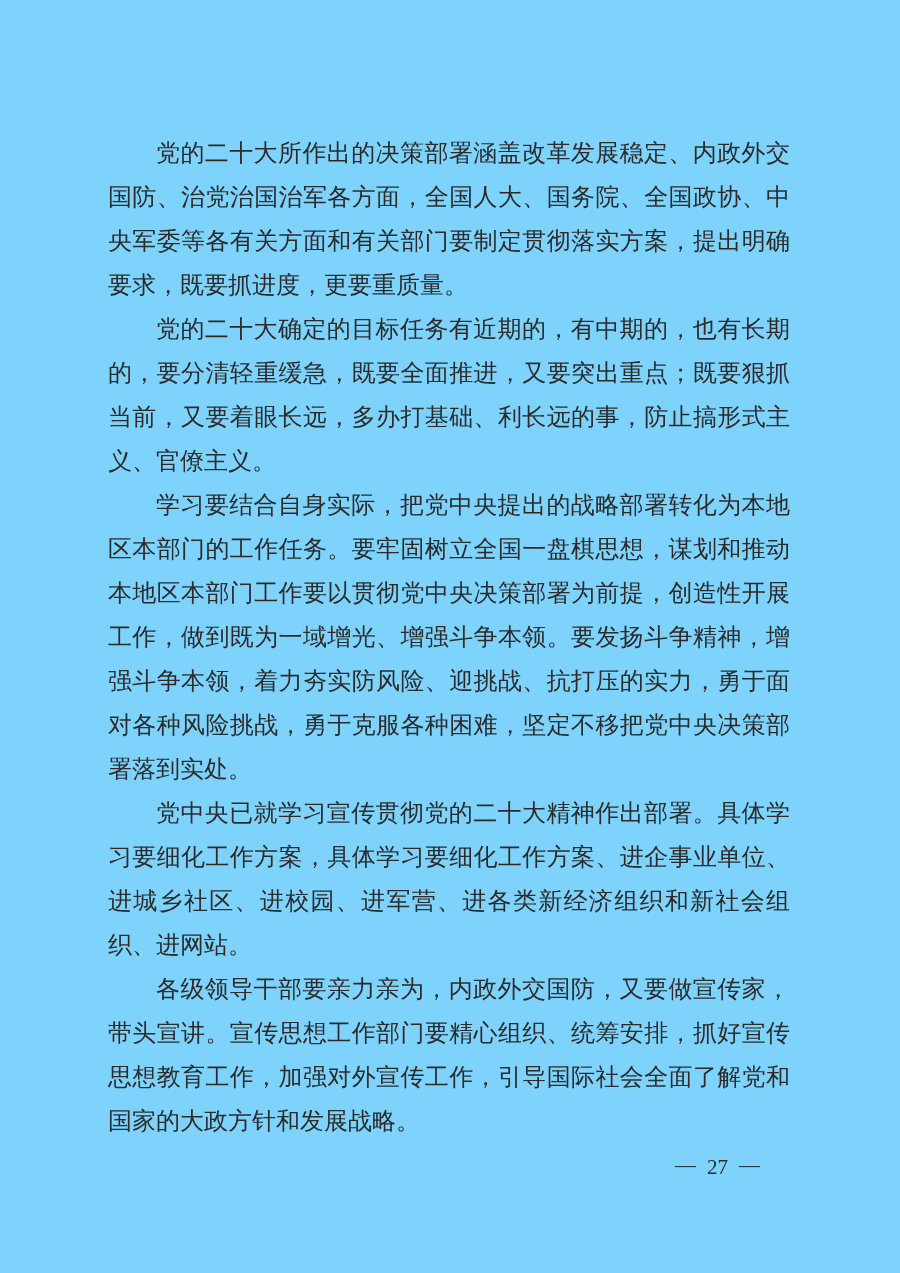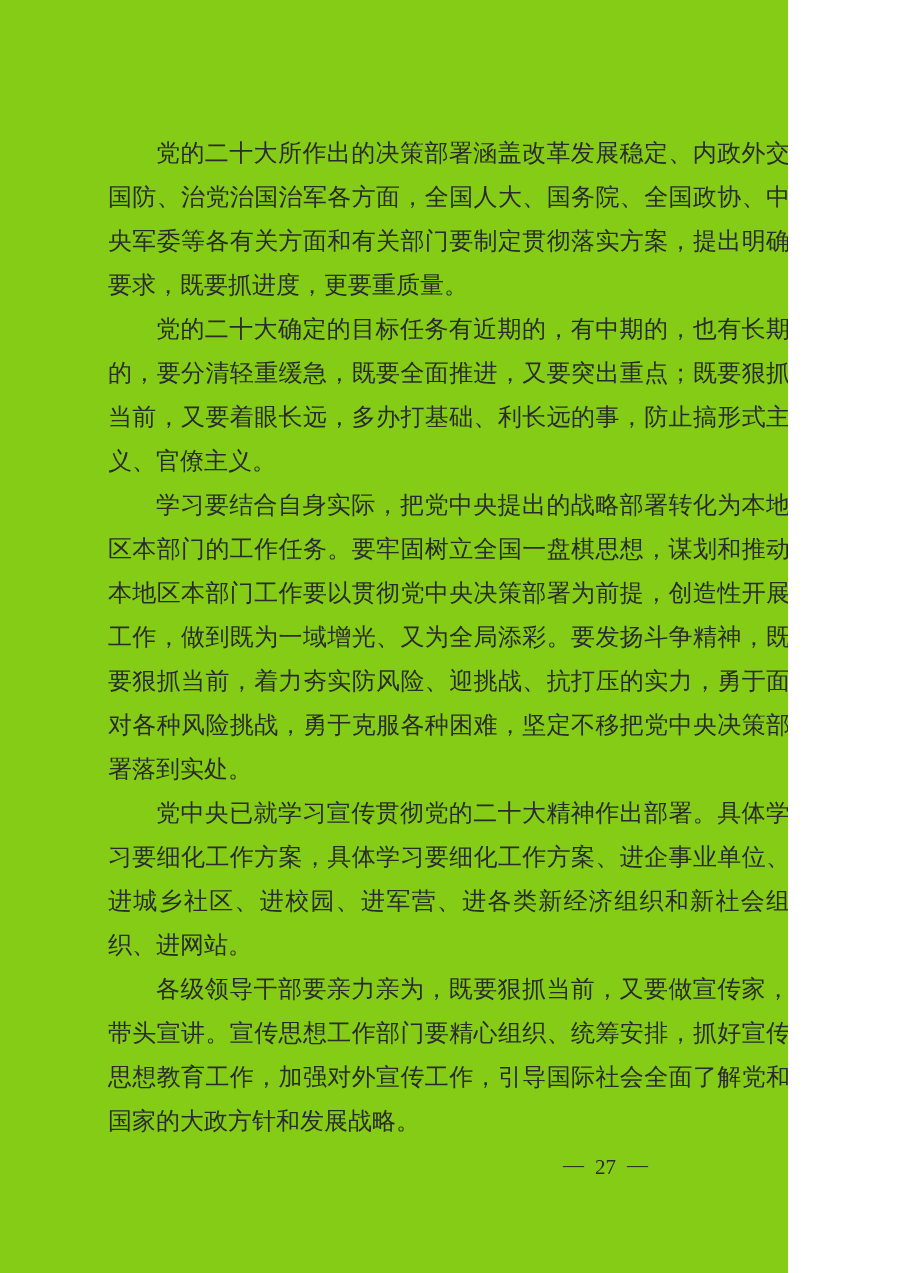--- a/index.html
+++ b/index.html
@@ -5,23 +5,23 @@
 <style>
   * { margin: 0; padding: 0; box-sizing: border-box; }
   html, body { width: 900px; background: #ffffff; }
   body {
     height: 1273px;
     font-family: "Liberation Serif", "DejaVu Serif", serif;
     overflow: hidden;
   }
   .page {
     position: relative;
-    width: 788px;
+    width: 900px;
     height: 1273px;
-    background: #84cc16;
+    background: #7dd3fc;
     overflow: hidden;
   }
   .content {
     position: absolute;
     left: 108px;
     top: 131px;
     width: 682px;
     color: #2b2b2b;
     font-size: 24px;
     line-height: 44px;
@@ -52,23 +52,23 @@
   }
 </style>
 </head>
 <body>
 
 <div class="page">
 
   <main class="content">
     <p class="para">党的二十大所作出的决策部署涵盖改革发展稳定、内政外交国防、治党治国治军各方面，全国人大、国务院、全国政协、中央军委等各有关方面和有关部门要制定贯彻落实方案，提出明确要求，既要抓进度，更要重质量。</p>
     <p class="para">党的二十大确定的目标任务有近期的，有中期的，也有长期的，要分清轻重缓急，既要全面推进，又要突出重点；既要狠抓当前，又要着眼长远，多办打基础、利长远的事，防止搞形式主义、官僚主义。</p>
-    <p class="para">学习要结合自身实际，把党中央提出的战略部署转化为本地区本部门的工作任务。要牢固树立全国一盘棋思想，谋划和推动本地区本部门工作要以贯彻党中央决策部署为前提，创造性开展工作，做到既为一域增光、又为全局添彩。要发扬斗争精神，既要狠抓当前，着力夯实防风险、迎挑战、抗打压的实力，勇于面对各种风险挑战，勇于克服各种困难，坚定不移把党中央决策部署落到实处。</p>
+    <p class="para">学习要结合自身实际，把党中央提出的战略部署转化为本地区本部门的工作任务。要牢固树立全国一盘棋思想，谋划和推动本地区本部门工作要以贯彻党中央决策部署为前提，创造性开展工作，做到既为一域增光、增强斗争本领。要发扬斗争精神，增强斗争本领，着力夯实防风险、迎挑战、抗打压的实力，勇于面对各种风险挑战，勇于克服各种困难，坚定不移把党中央决策部署落到实处。</p>
     <p class="para">党中央已就学习宣传贯彻党的二十大精神作出部署。具体学习要细化工作方案，具体学习要细化工作方案、进企事业单位、进城乡社区、进校园、进军营、进各类新经济组织和新社会组织、进网站。</p>
-    <p class="para">各级领导干部要亲力亲为，既要狠抓当前，又要做宣传家，带头宣讲。宣传思想工作部门要精心组织、统筹安排，抓好宣传思想教育工作，加强对外宣传工作，引导国际社会全面了解党和国家的大政方针和发展战略。</p>
+    <p class="para">各级领导干部要亲力亲为，内政外交国防，又要做宣传家，带头宣讲。宣传思想工作部门要精心组织、统筹安排，抓好宣传思想教育工作，加强对外宣传工作，引导国际社会全面了解党和国家的大政方针和发展战略。</p>
   </main>
 
   <footer class="page-footer">
     <span class="dash">—</span>
     <span class="page-num">27</span>
     <span class="dash">—</span>
   </footer>
 
 </div>
 

